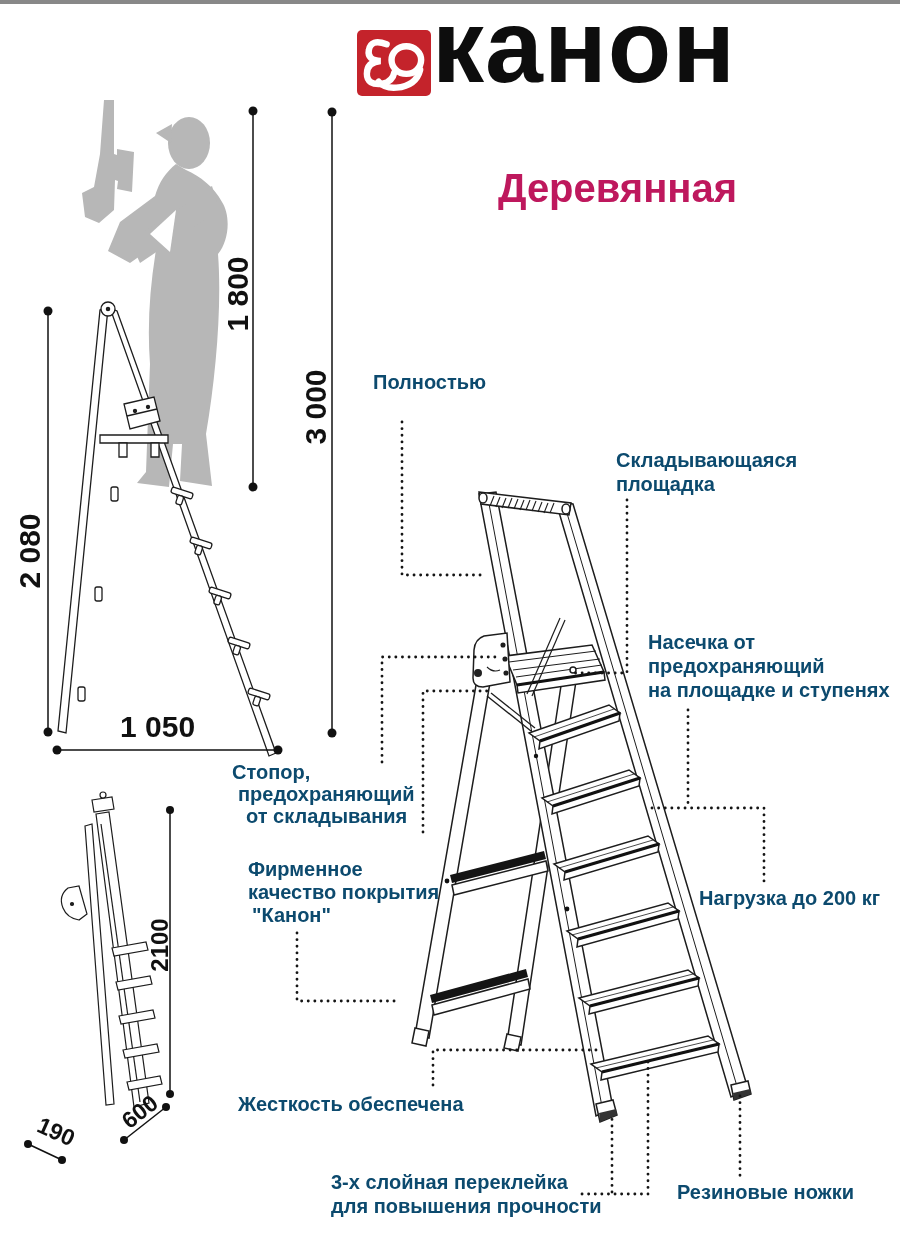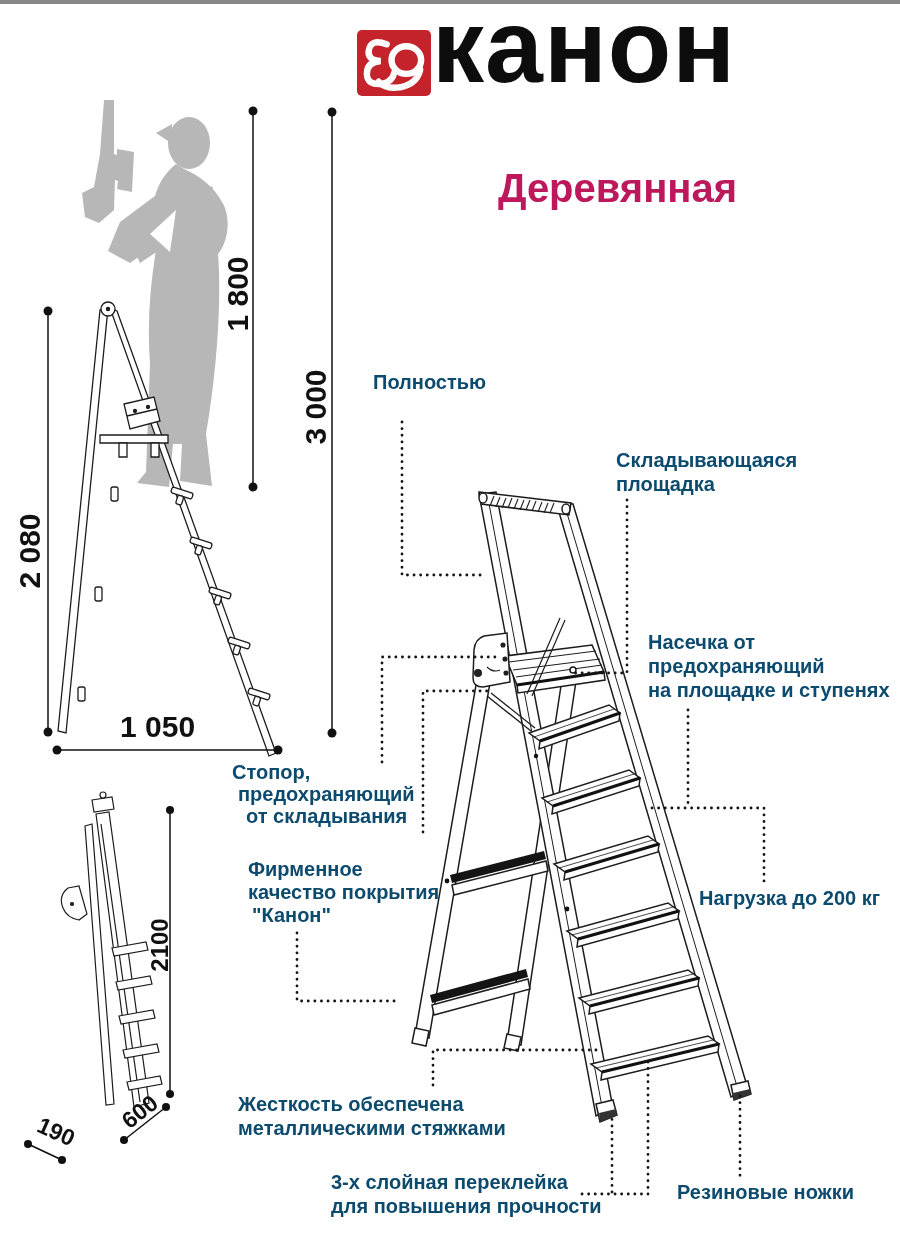--- a/index.html
+++ b/index.html
@@ -278,21 +278,20 @@
   <div class="callout" style="left:248px;top:854px;line-height:23px;">
     <div>Фирменное</div>
     <div>качество покрытия</div>
     <div style="padding-left:4px;">"Канон"</div>
   </div>
 
   <div class="callout" style="left:699px;top:882px;">Нагрузка до 200 кг</div>
 
   <div class="callout" style="left:238px;top:1088px;">
     <div>Жесткость обеспечена</div>
-    <div>металлическими стяжками</div>
   </div>
 
   <div class="callout" style="left:331px;top:1166px;">
     <div>3-х слойная переклейка</div>
     <div>для повышения прочности</div>
   </div>
 
   <div class="callout" style="left:677px;top:1176px;">Резиновые ножки</div>
 
 </div>

